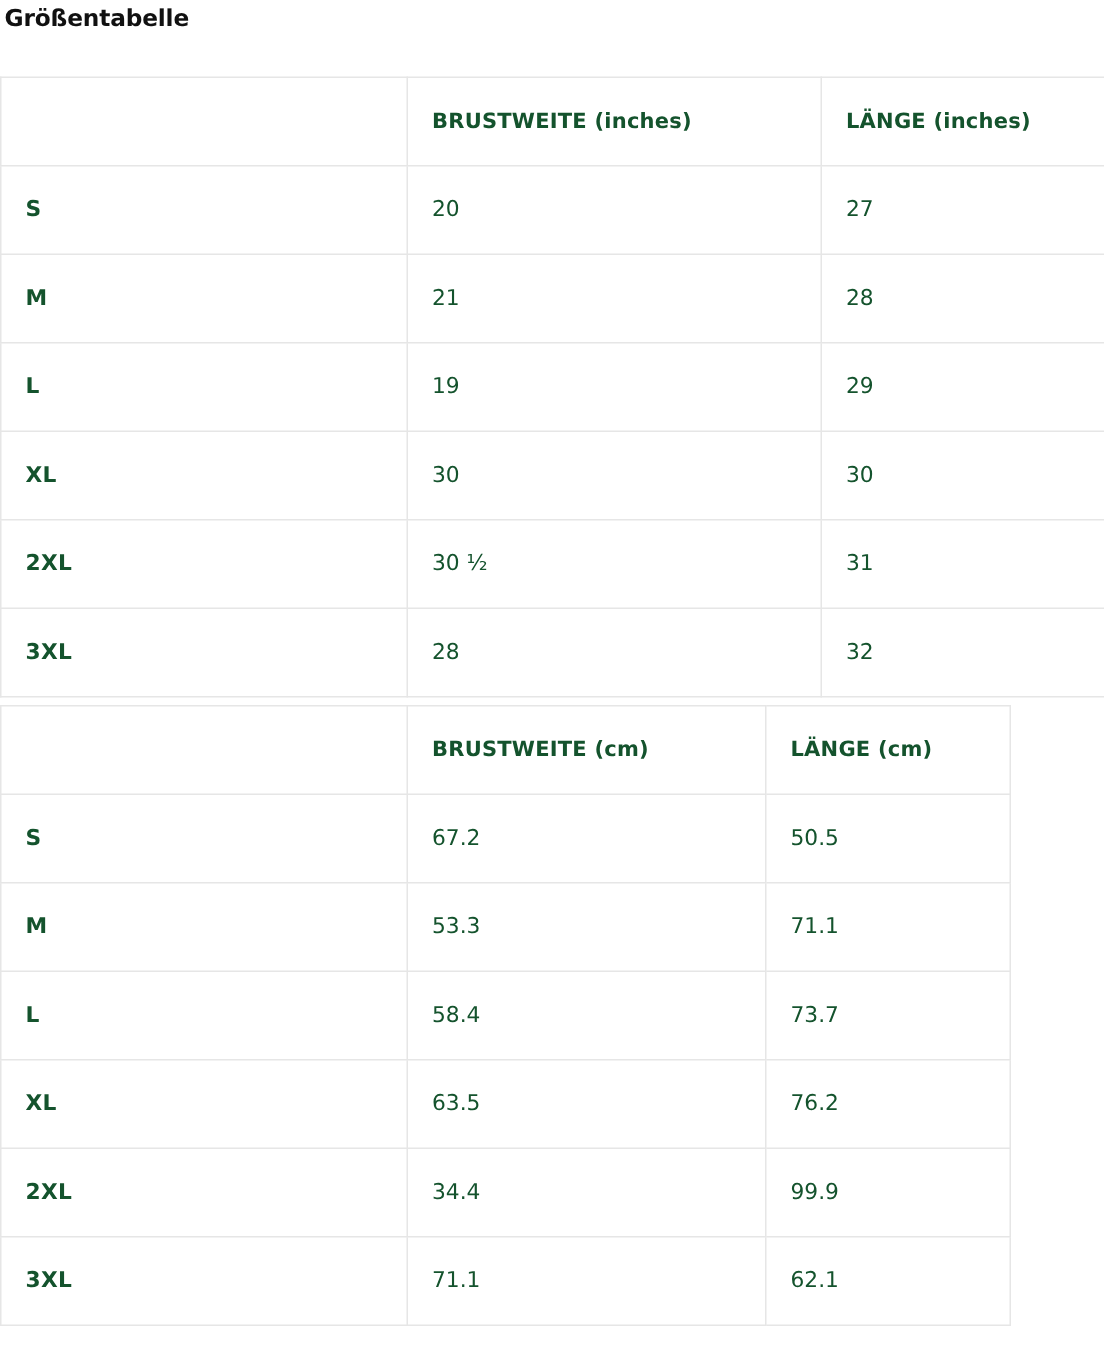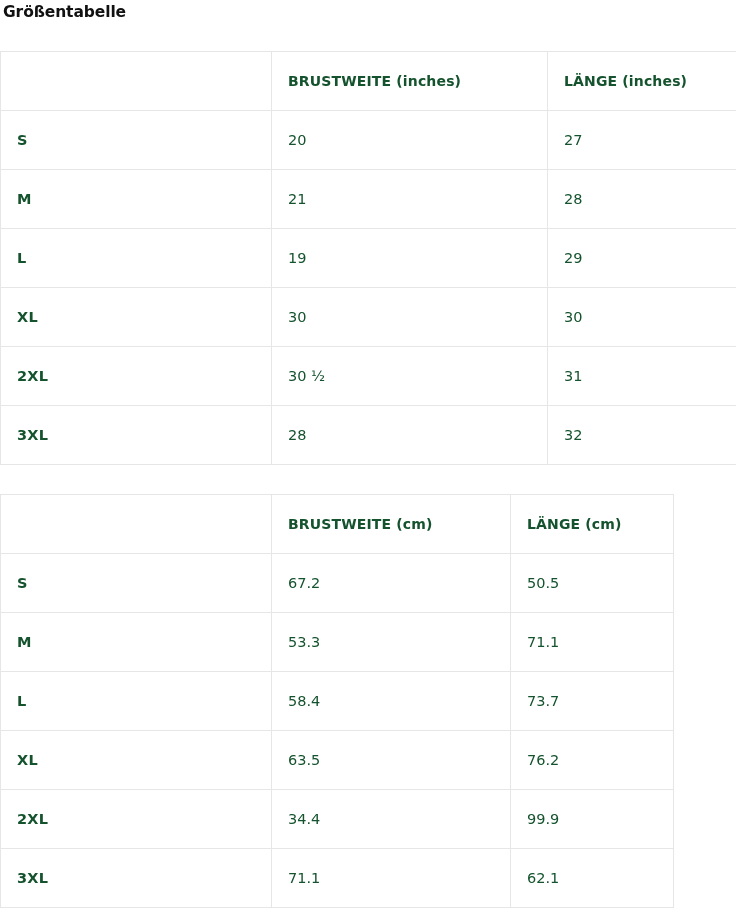--- a/index.html
+++ b/index.html
@@ -67,21 +67,21 @@
     left: 0px;
     width: 745px;
   }
   .table-inches col.c-size   { width: 271px; }
   .table-inches col.c-chest  { width: 276px; }
   .table-inches col.c-length { width: 198px; }
 
   
   .table-cm {
     position: absolute;
-    top: 494px;
+    top: 470px;
     left: 0px;
     width: 673px;
   }
   .table-cm col.c-size   { width: 271px; }
   .table-cm col.c-chest  { width: 239px; }
   .table-cm col.c-length { width: 163px; }
 </style>
 </head>
 <body>
 

